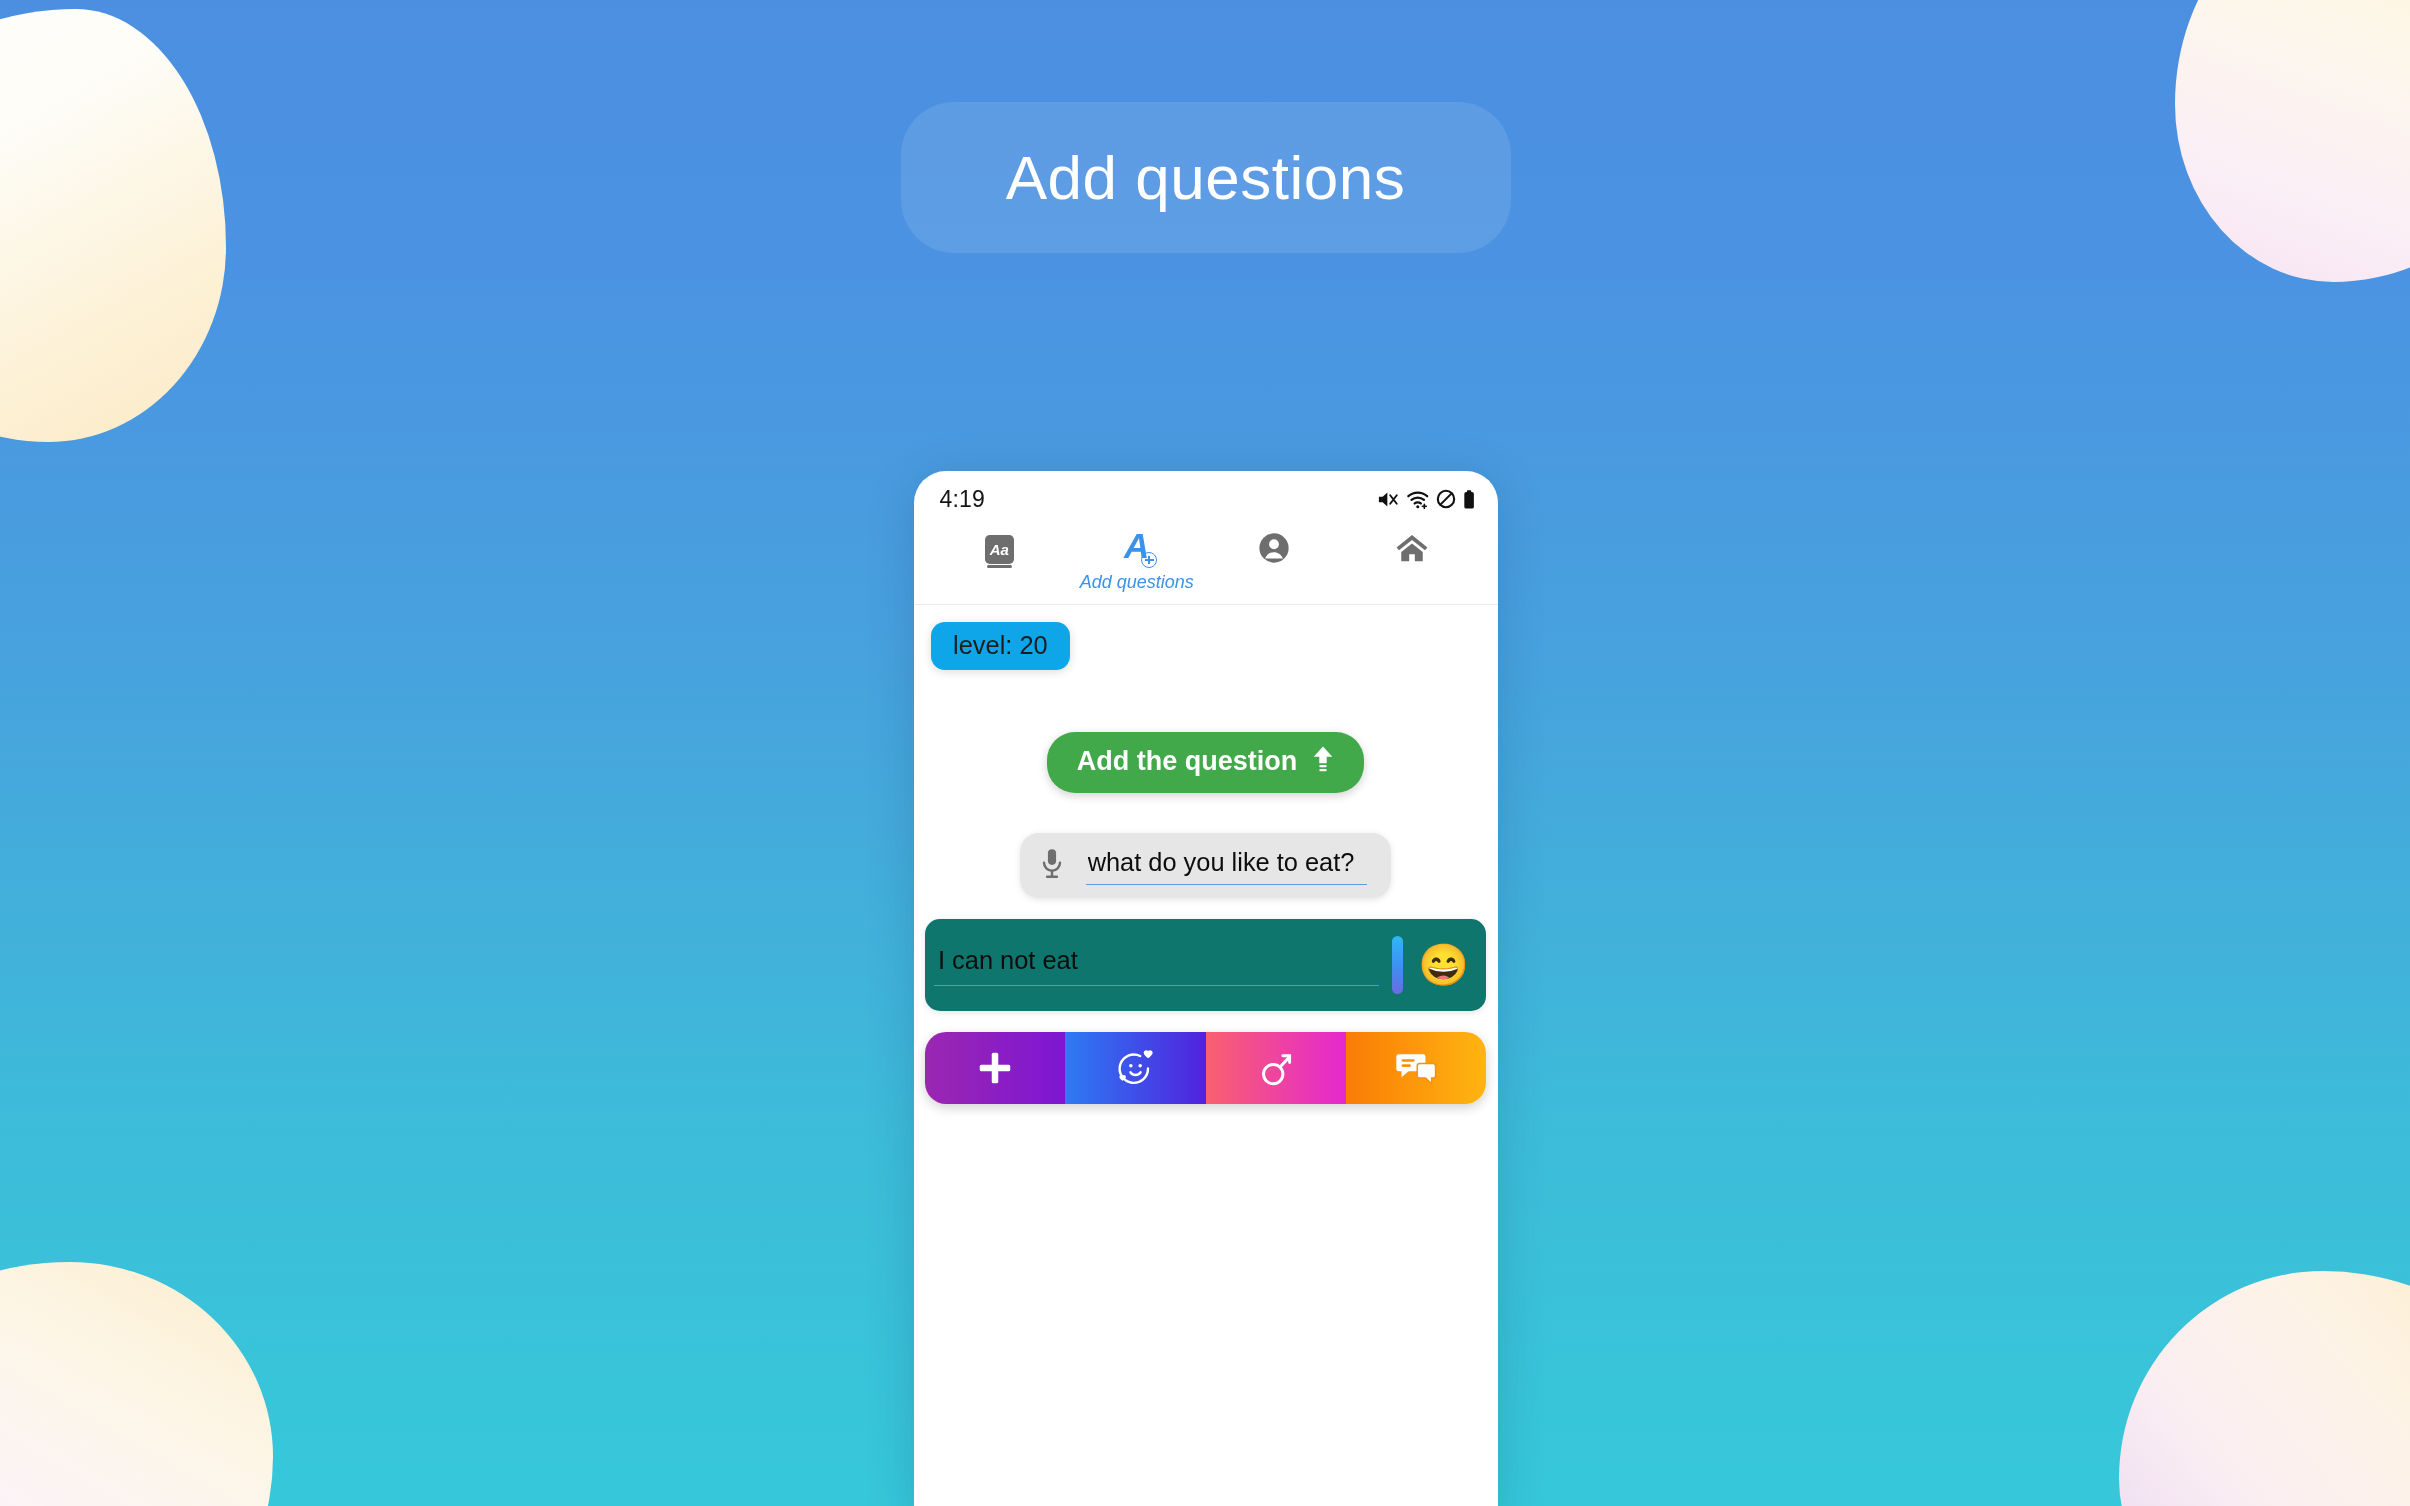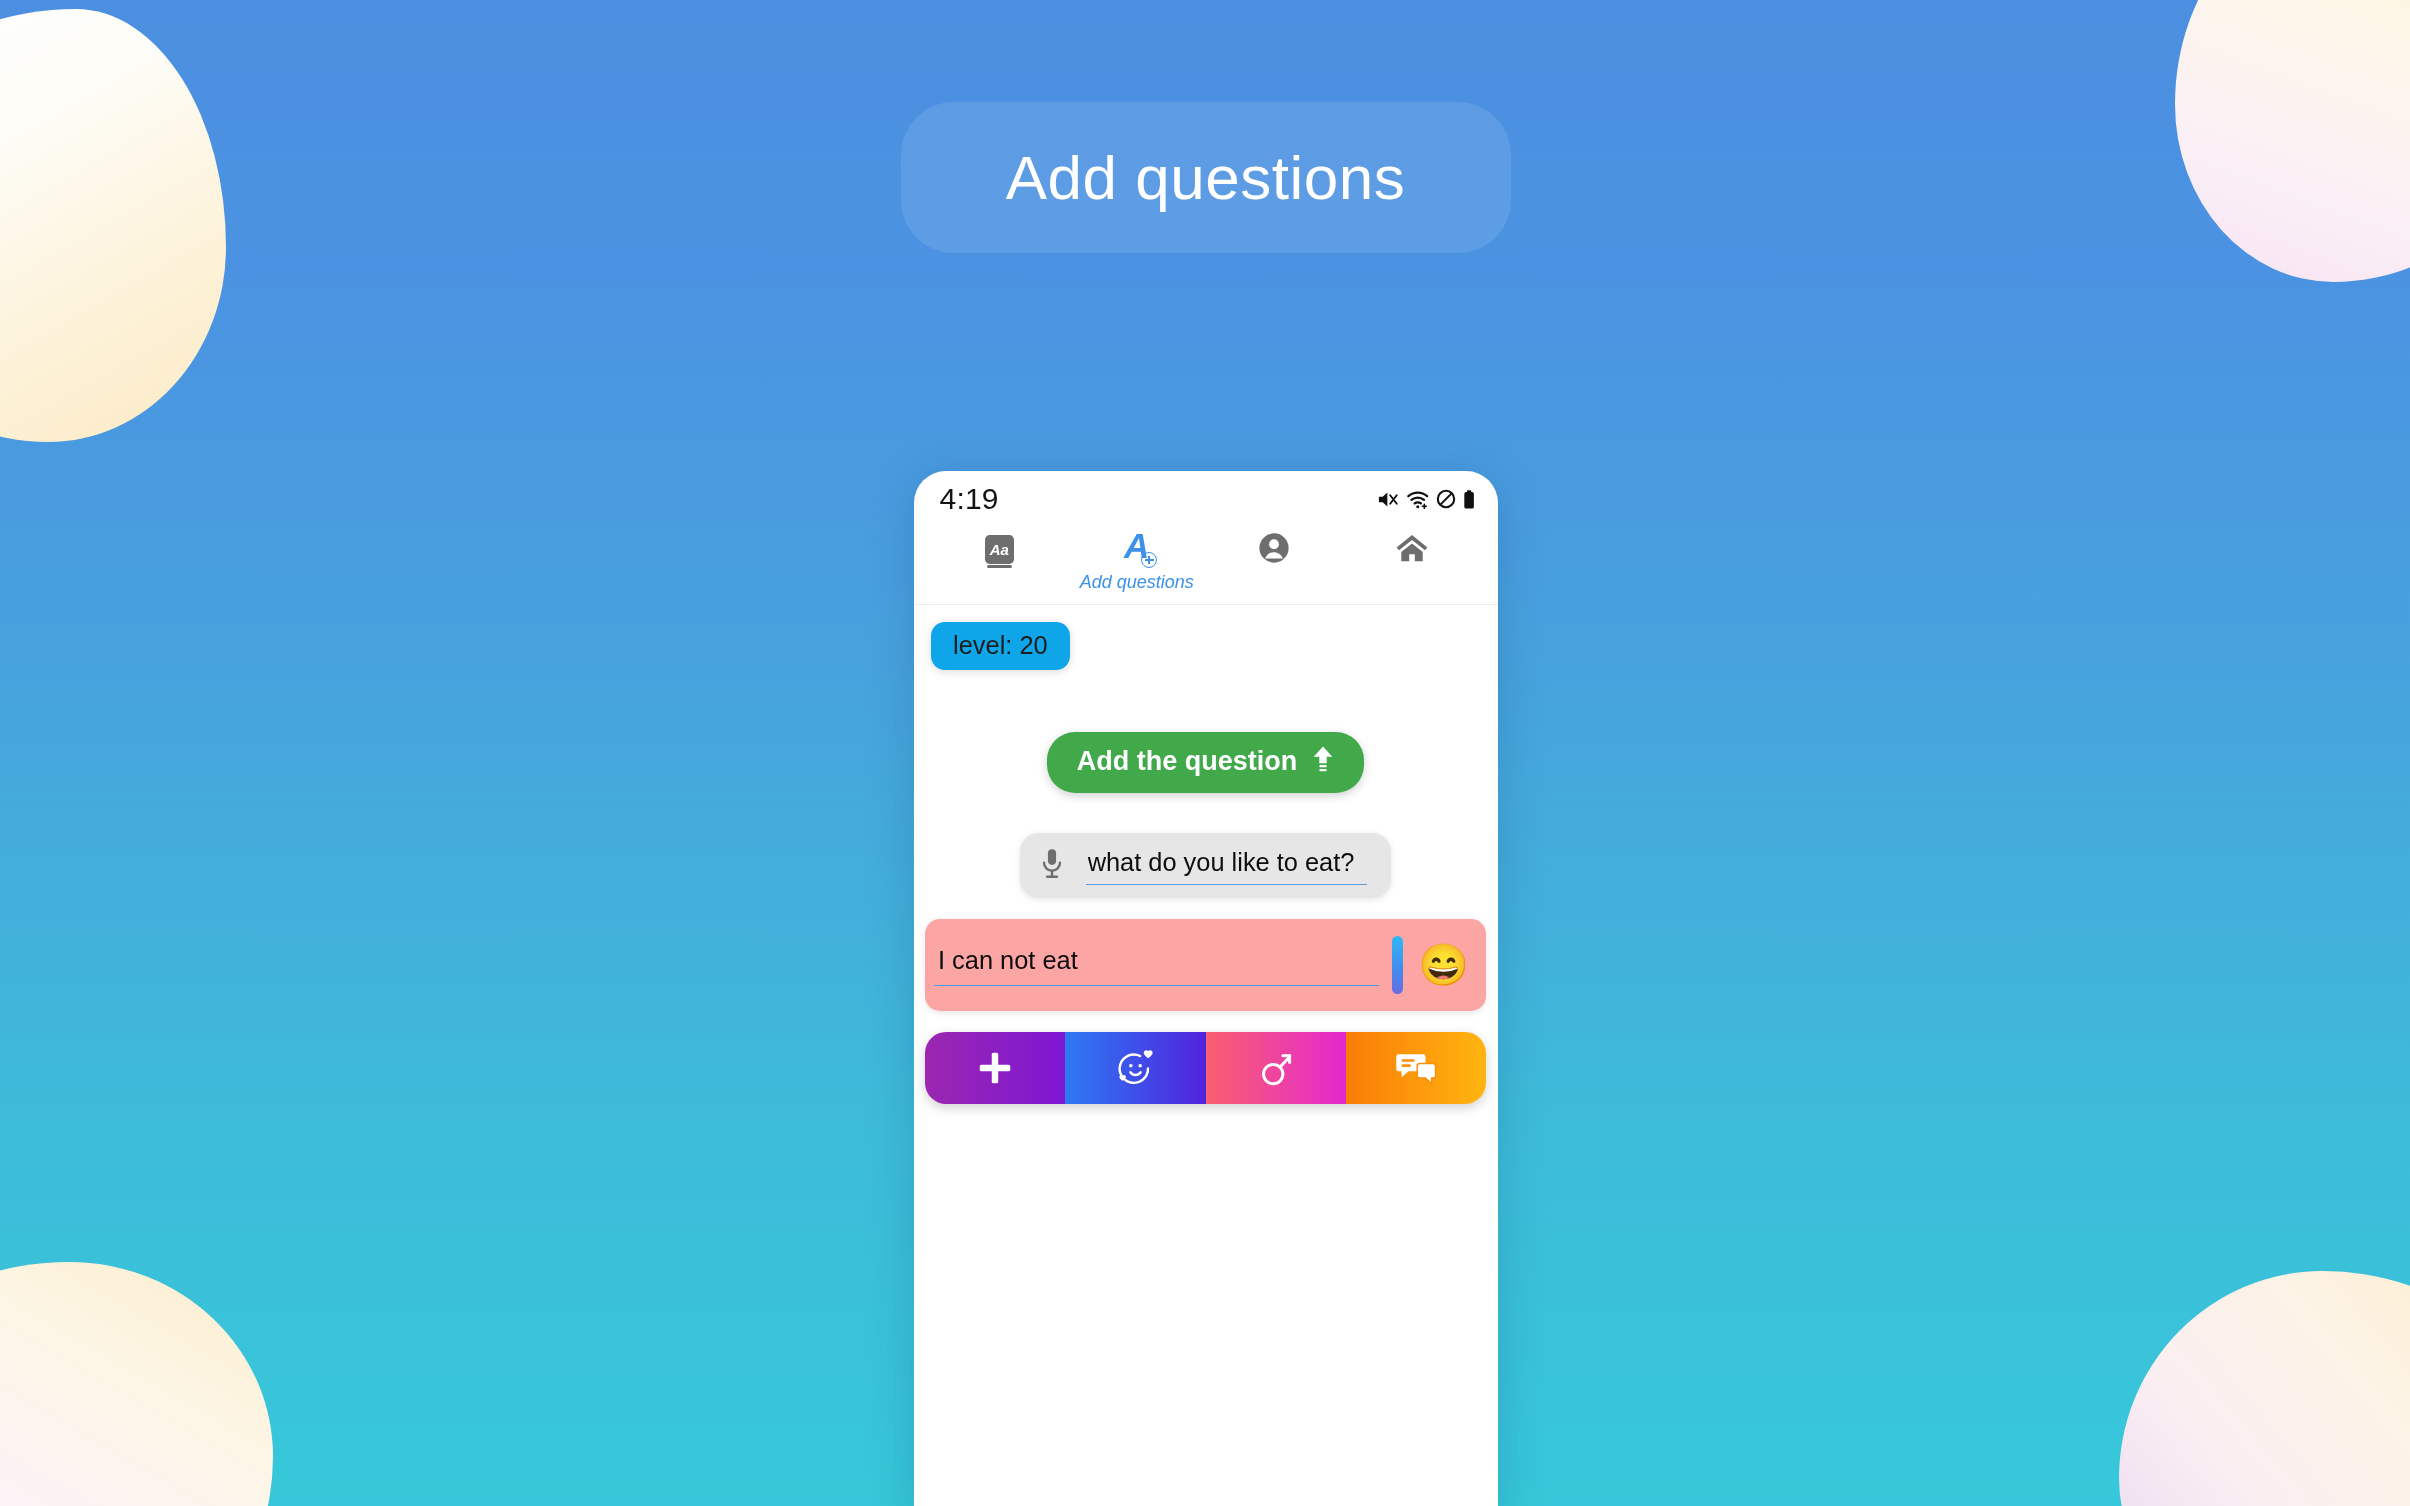--- a/index.html
+++ b/index.html
@@ -99,21 +99,21 @@
   
   .statusbar {
     height: 53px;
     display: flex;
     align-items: center;
     justify-content: space-between;
     padding: 3.8px 22.6px 0 26px;
   }
 
   .status-time {
-    font-size: 30px;
+    font-size: 23px;
     font-weight: 400;
     color: #141414;
     letter-spacing: 0.2px;
   }
 
   .status-icons {
     display: flex;
     align-items: center;
     gap: 6.6px;
   }
@@ -276,21 +276,21 @@
     outline: none;
     font-family: "Liberation Sans", sans-serif;
     font-size: 25.4px;
     color: #0d0d0d;
     width: 281px;
     padding: 1.9px 1.9px 7.5px 1.9px;
   }
 
   .answer-row {
     margin: 21px 11.3px 0 11.3px;
-    background: #fca5a5;
+    background: #0f766e;
     border-radius: 15px;
     padding: 17px 17px 17px 9.4px;
     display: flex;
     align-items: center;
     box-shadow: 0 1.9px 6.6px rgba(0,0,0,0.10);
   }
 
   .answer-input {
     flex: 1;
     border: none;

